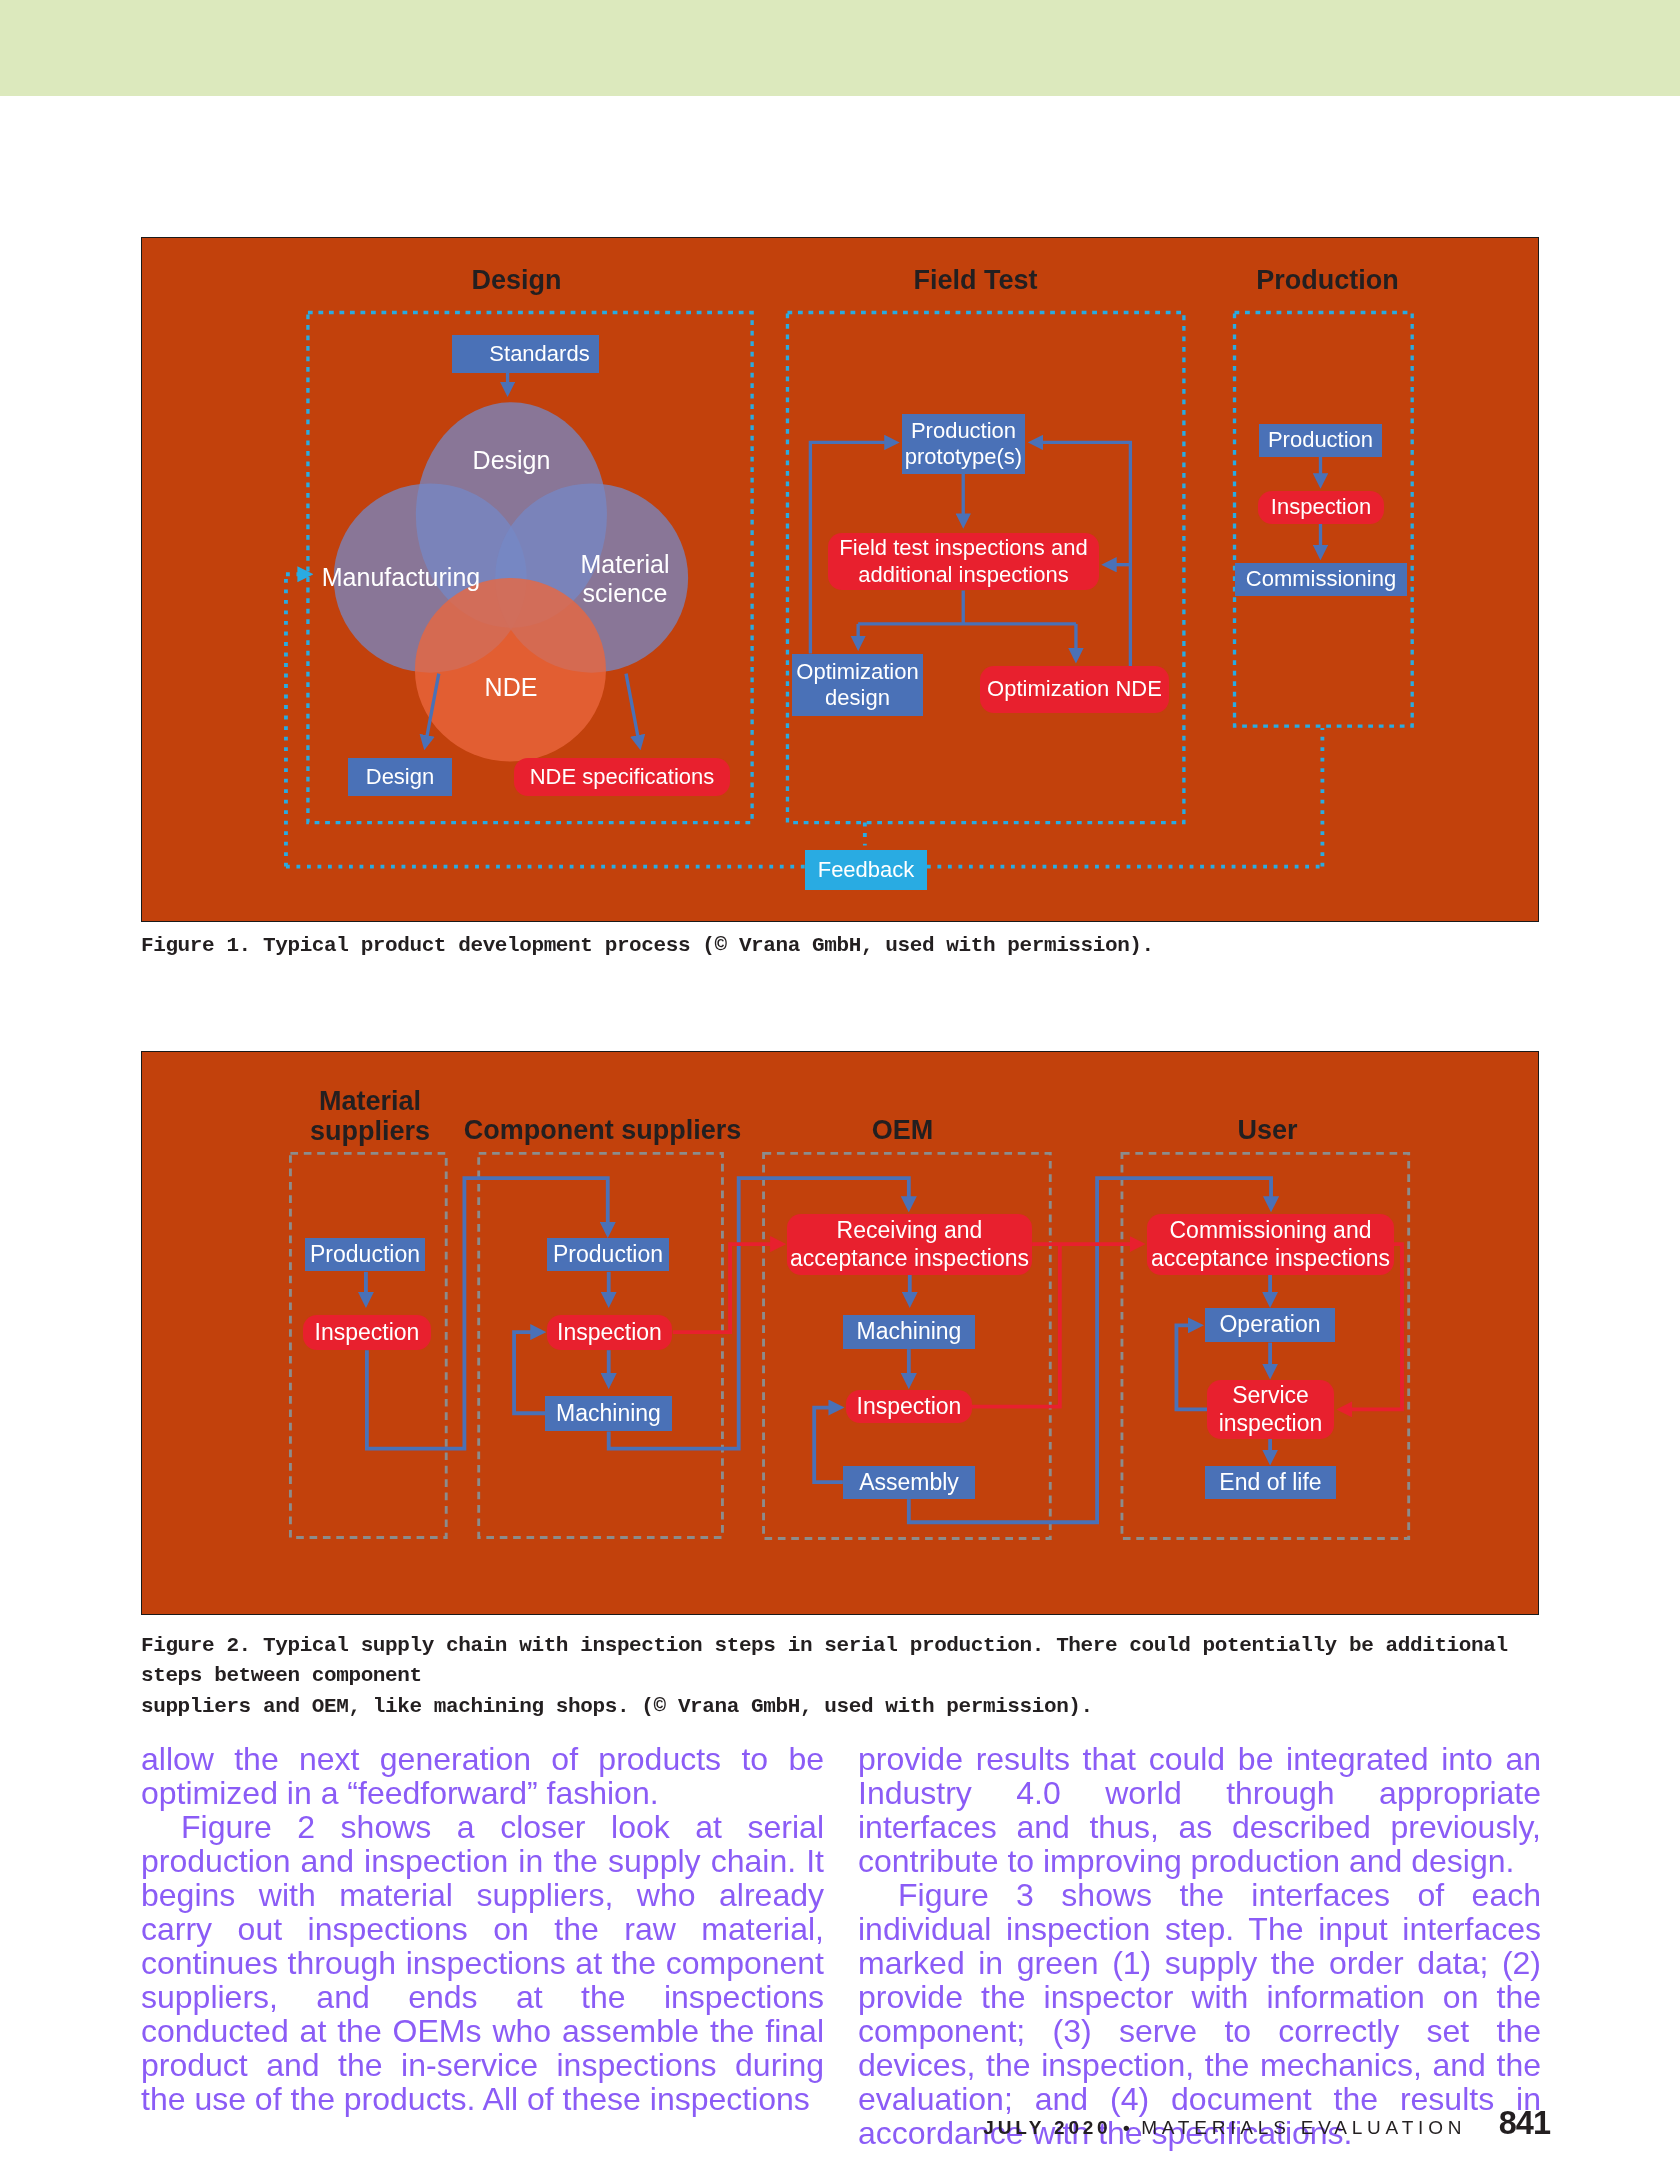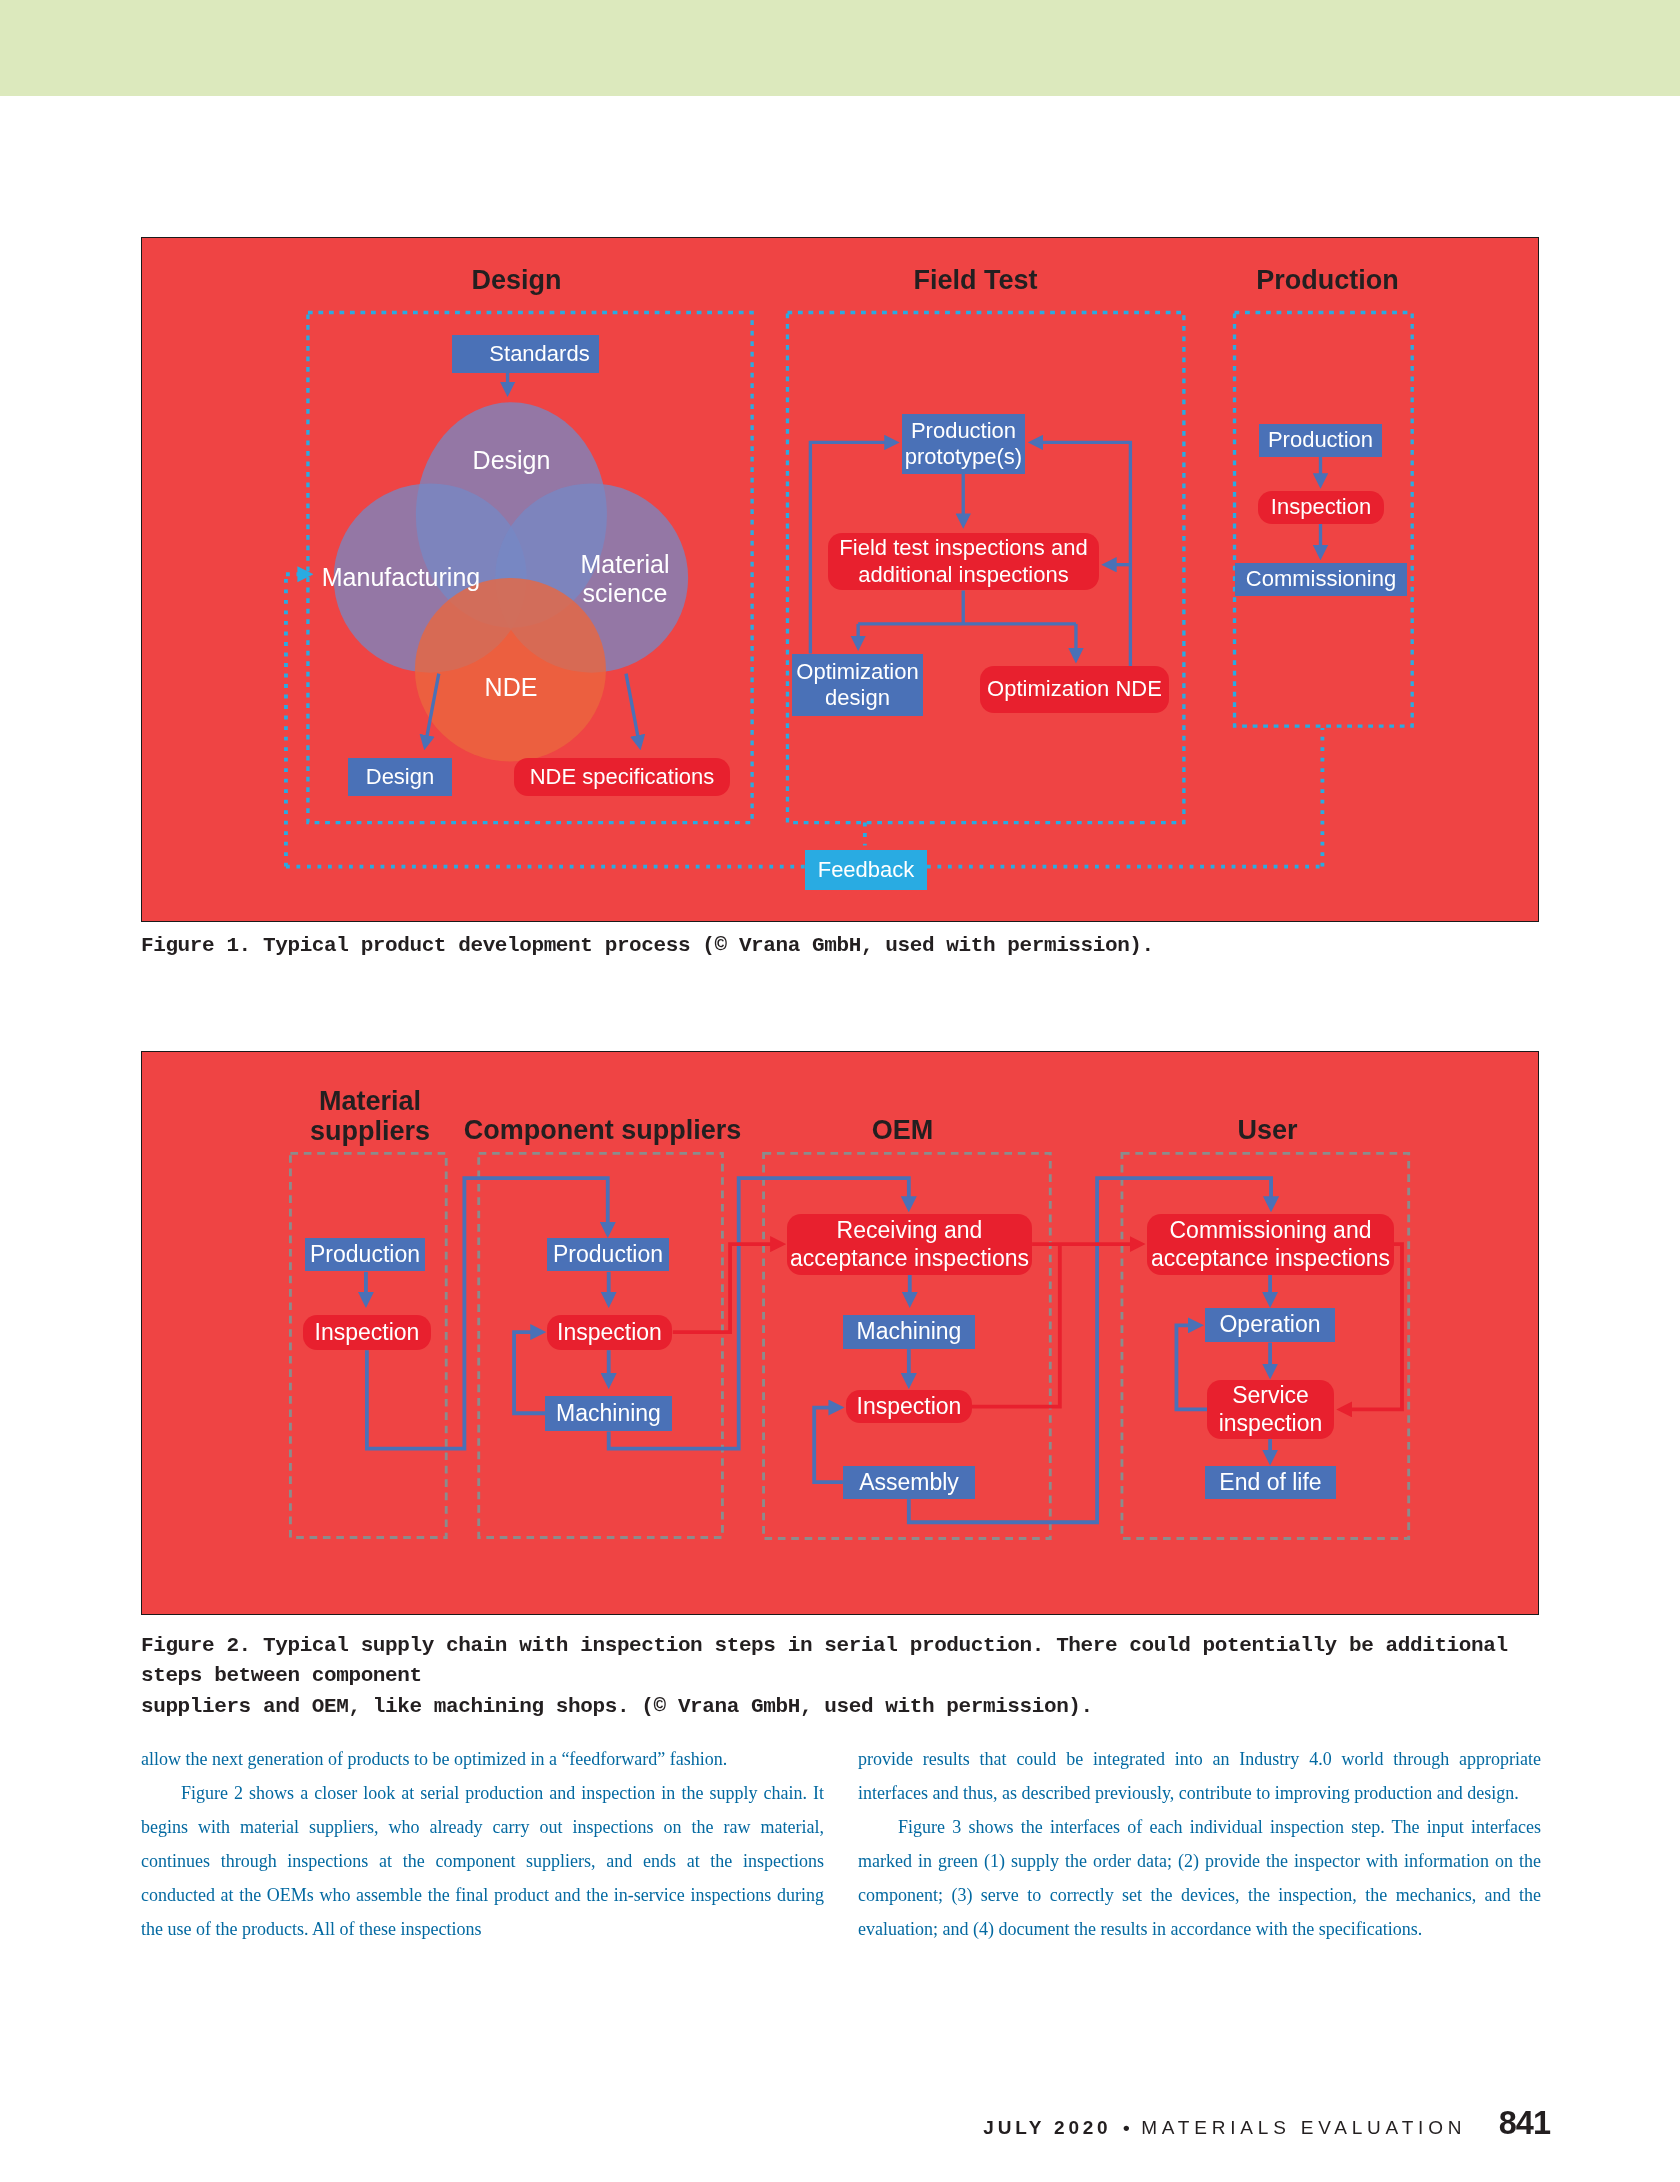--- a/index.html
+++ b/index.html
@@ -1,34 +1,34 @@
 <!DOCTYPE html>
 <html><head>
 <meta charset="utf-8">
 <style>
   html,body{margin:0;padding:0;background:#ffffff;}
   .page{position:relative;width:1680px;height:2182px;background:#ffffff;overflow:hidden;}
   .band{position:absolute;left:0;top:0;width:1680px;height:96px;background:#dce9bd;}
-  .fig{position:absolute;background:#ef4444;border:1.9px solid #1a1a1a;}
+  .fig{position:absolute;background:#c2410c;border:1.9px solid #1a1a1a;}
   .fig svg{position:absolute;left:0;top:0;}
   .hdr{position:absolute;font-family:"Liberation Sans",sans-serif;font-weight:bold;font-size:27px;color:#231f20;text-align:center;line-height:1.12;}
   .box{position:absolute;display:flex;align-items:center;justify-content:center;text-align:center;
        color:#ffffff;font-family:"Liberation Sans",sans-serif;line-height:1.2;}
   .blue{background:#4a71b7;}
   .red{background:#e8202e;border-radius:14px;}
   .cyanbg{background:#29abe2;}
   .f1box{font-size:22px;}
   .f2box{font-size:23px;}
   .venn-label{position:absolute;display:flex;align-items:center;justify-content:center;text-align:center;
        color:#ffffff;font-family:"Liberation Sans",sans-serif;font-size:25px;line-height:1.15;}
   .caption{position:absolute;font-family:Liberation Mono, monospace;font-weight:bold;font-size:21px;
        color:#231f20;letter-spacing:-0.4px;line-height:1.45;}
   .caption span{display:block;}
-  .bodycol{position:absolute;width:683px;font-family:Liberation Serif, serif;font-size:18px;
-       line-height:34px;color:#0369a1;text-align:justify;}
+  .bodycol{position:absolute;width:683px;font-family:Liberation Sans, sans-serif;font-size:32px;
+       line-height:34px;color:#8b5cf6;text-align:justify;}
   .bodycol p{margin:0;}
   .bodycol p.indent{text-indent:40px;}
   .footer{position:absolute;left:860px;top:2105px;width:690px;display:flex;justify-content:flex-end;
        align-items:baseline;font-family:"Liberation Sans",sans-serif;color:#231f20;}
   .footer .issue{font-weight:bold;font-size:19px;letter-spacing:3.8px;}
   .footer .dot{font-weight:bold;font-size:19px;margin:0 11.5px;}
   .footer .journal{font-weight:normal;font-size:19px;letter-spacing:4.8px;}
   .footer .pageno{font-weight:bold;font-size:32.5px;letter-spacing:-1px;margin-left:32.5px;text-align:right;}
 </style>
 </head>

